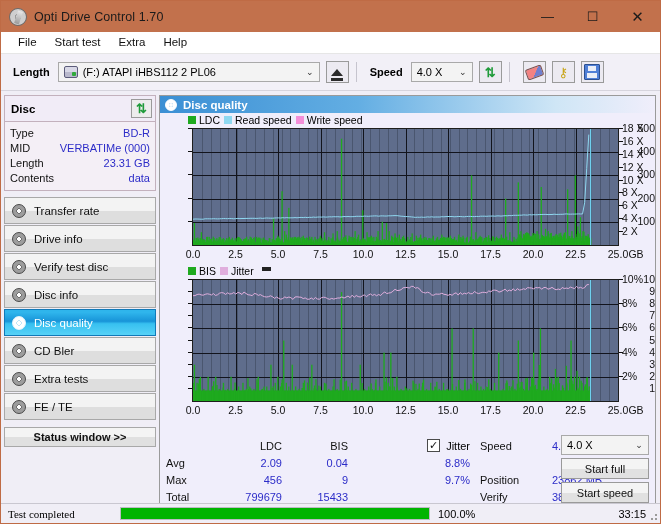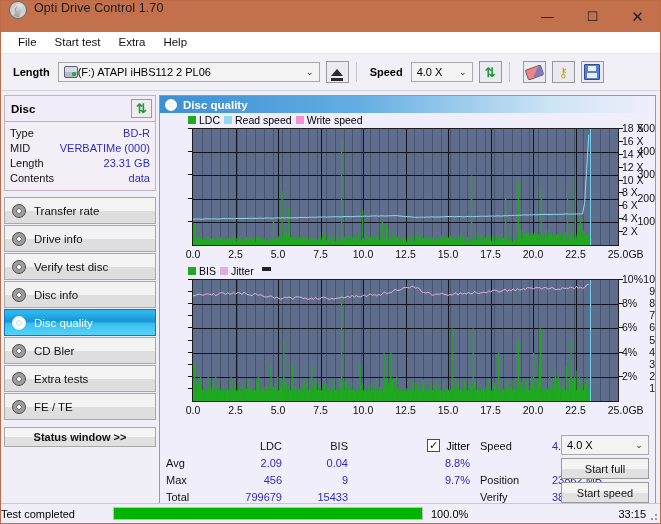--- a/index.html
+++ b/index.html
@@ -11,21 +11,21 @@
     color:#000;
   }
   #app{
     position:relative;width:661px;height:524px;
     box-sizing:border-box;
     border:1px solid #bf6b45;
     background:#f0eef6;
   }
   
   #titlebar{
-    height:31px;background:#c2714c;display:flex;
+    height:31px;background:#c2714c;display:flex;align-items:center;
     position:relative;
   }
   #title-icon{
     width:18px;height:18px;margin-left:8px;margin-right:7px;
     border-radius:50%;
     background:radial-gradient(circle at 50% 50%,#fff 0 18%,#9a9a9a 19% 28%,#cfcfcf 29% 70%,#8c8c8c 71% 100%);
     border:1px solid #6c6c6c;box-sizing:border-box;
     position:relative;
   }
   #title-icon:after{
@@ -54,21 +54,21 @@
   .combo{
     height:20px;background:#f3f3f3;border:1px solid #a9a9a9;
     display:flex;align-items:center;box-sizing:border-box;
     font-size:11px;color:#000;position:relative;
   }
   .combo .cval{padding-left:5px;white-space:nowrap;overflow:hidden;}
   .combo .carrow{
     margin-left:auto;width:18px;text-align:center;color:#333;font-size:9px;
   }
   #drive-combo{width:262px;}
-  #drive-combo .cval{display:flex;align-items:center;text-align:right;}
+  #drive-combo .cval{display:flex;align-items:center;gap:5px;text-align:right;}
   .drive-ico{
     width:14px;height:12px;flex:none;border:1px solid #5b5b7a;box-sizing:border-box;
     background:linear-gradient(180deg,#d8d8e6 0 45%,#b9b9cc 46% 100%);
     border-radius:2px;position:relative;
   }
   .drive-ico:after{content:"";position:absolute;right:1px;bottom:1px;width:4px;height:4px;background:#2faa3a;border-radius:1px;}
   #speed-combo{width:62px;}
   .tbtn{
     width:23px;height:22px;border:1px solid #9a9a9a;background:#eceaf1;
     display:flex;align-items:center;justify-content:center;box-sizing:border-box;
@@ -197,21 +197,21 @@
     background:linear-gradient(180deg,#f4f4f4 0 50%,#e1e1e1 51% 100%);
     display:flex;align-items:center;justify-content:center;font-size:11px;color:#111;
   }
   #rightctl{position:absolute;right:6px;top:2px;width:88px;}
   
   #statusbar{
     position:absolute;left:0;right:0;bottom:0;height:19px;
     background:#f0eef6;border-top:1px solid #c9c7d0;display:flex;align-items:center;
     font-size:11px;
   }
-  #status-text{padding-left:0;width:110px;}
+  #status-text{padding-left:7px;width:110px;font-family:Liberation Serif, serif;}
   #prog-outer{
     flex:1;height:13px;border:1px solid #bdbbc5;background:#fff;box-sizing:border-box;margin:0 2px;
     position:relative;max-width:310px;
   }
   #prog-fill{position:absolute;left:0;top:0;bottom:0;background:#00b400;}
   #prog-pct{width:58px;padding-left:6px;}
   #elapsed{margin-left:auto;padding-right:14px;}
   #grip{position:absolute;right:2px;bottom:2px;width:10px;height:10px;
     background:
       radial-gradient(circle 1px at 8px 8px,#9a9a9a 99%,transparent 0),

